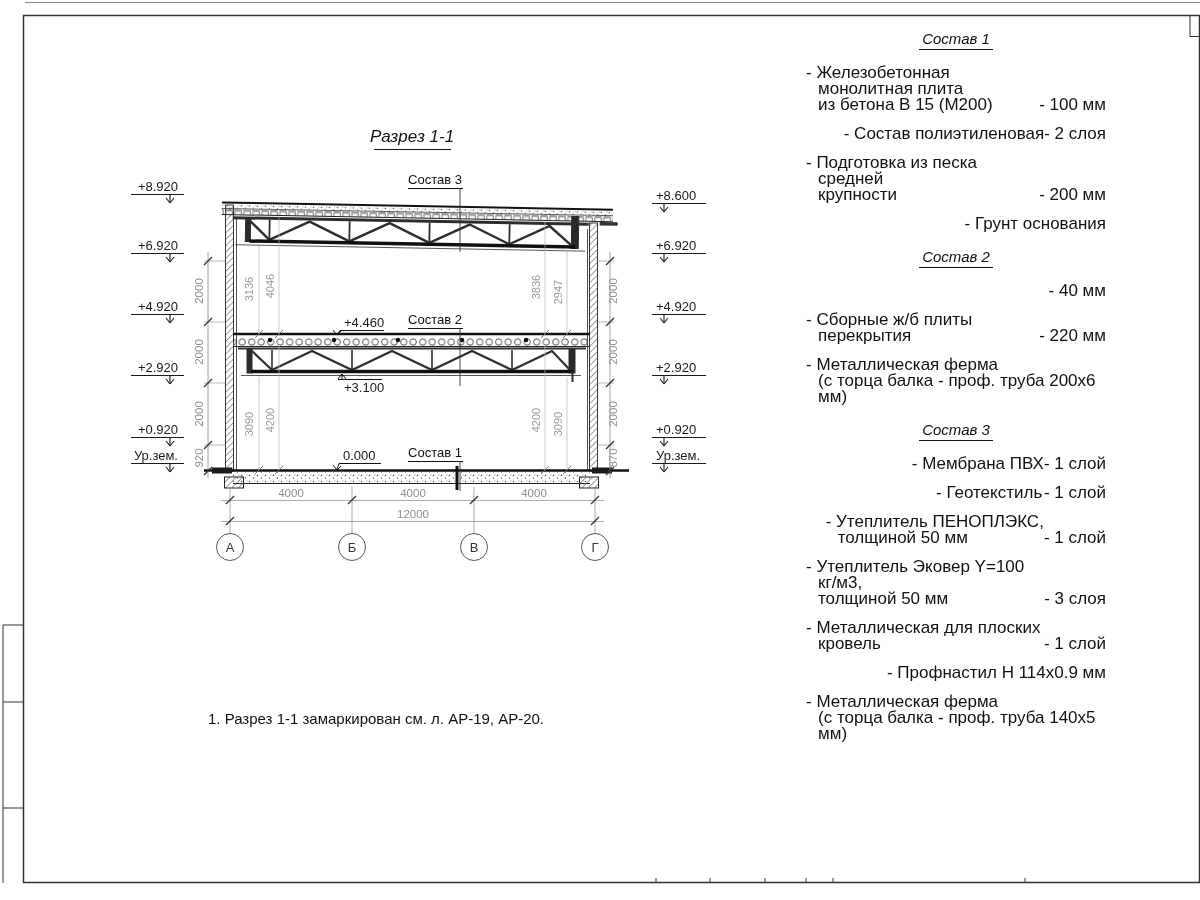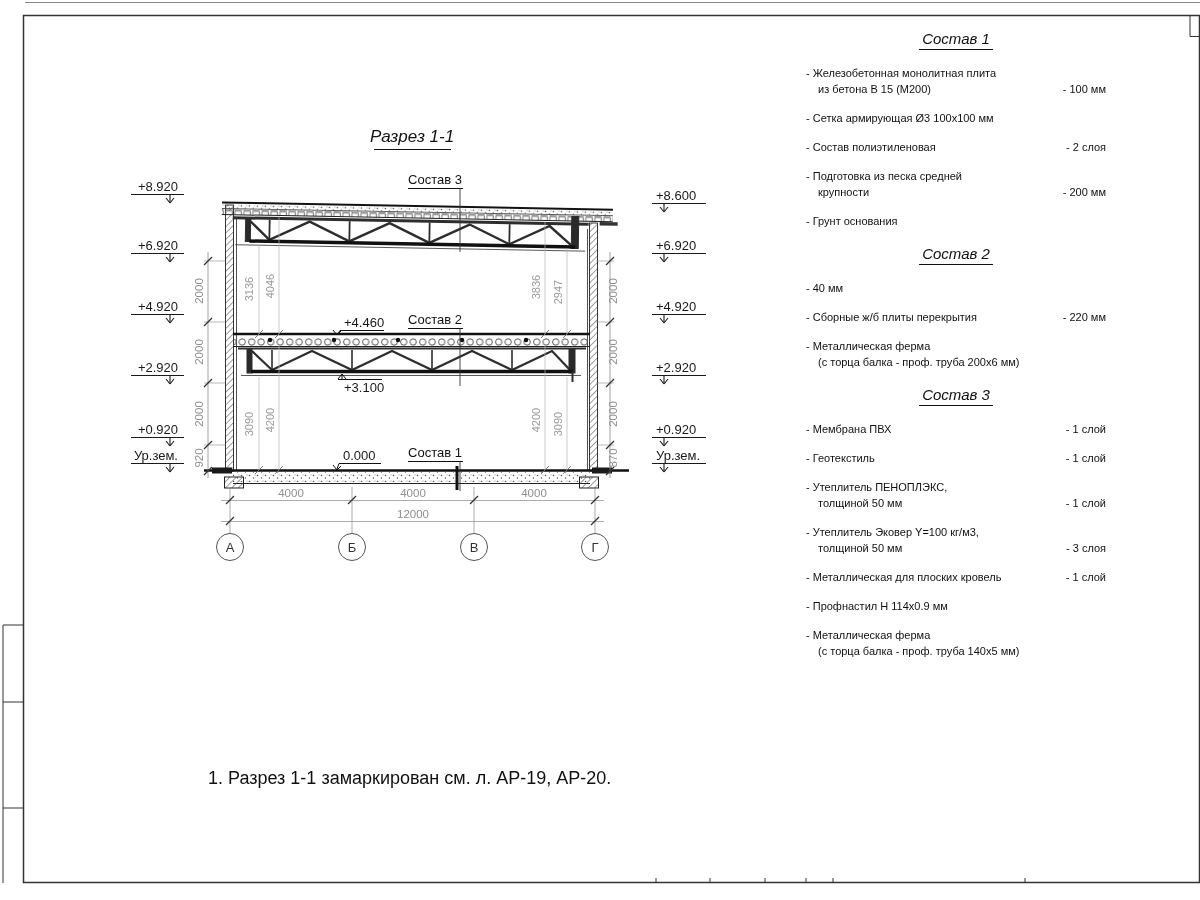--- a/index.html
+++ b/index.html
@@ -9,25 +9,25 @@
   .dimtxt{fill:#8f8f8f;font-size:11.5px}
   .dimtxt2{fill:#9a9a9a;font-size:11px}
   .lvltxt{fill:#1a1a1a;font-size:13px}
   .lbltxt{fill:#111;font-size:13px}
   .gridtxt{fill:#333;font-size:13px}
   .titletxt{fill:#111;font-size:17px;font-style:italic}
   .specs{position:absolute;left:806px;top:30px;width:300px}
   .spec-title{text-align:center;font-style:italic;font-size:15px;margin:16px 0 18px 0}
   .spec-title:first-child{margin-top:0}
   .spec-title span{border-bottom:1px solid #111;padding:0 3px 2px 3px}
-  .spec-item{display:flex;justify-content:space-between;align-items:flex-end;
-             margin-bottom:13px;font-size:11px;line-height:16px}
+  .spec-item{display:flex;justify-content:flex-end;align-items:flex-end;
+             margin-bottom:13px;font-size:17px;line-height:16px}
   .spec-name{white-space:pre-line;padding-left:12px;text-indent:-12px}
   .spec-value{white-space:nowrap;margin-left:0}
-  .note{position:absolute;left:208px;top:768px;font-size:18px}
+  .note{position:absolute;left:208px;top:710px;font-size:15px}
 </style>
 </head>
 <body>
 
 <svg width="1200" height="900" viewBox="0 0 1200 900" style="position:absolute;left:0;top:0">
   <defs>
     <pattern id="hat" width="4.5" height="4.5" patternUnits="userSpaceOnUse" patternTransform="rotate(45)">
       <line x1="0" y1="0" x2="0" y2="4.5" stroke="#3f3f3f" stroke-width="1"></line>
     </pattern>
     <pattern id="stip" width="8" height="6" patternUnits="userSpaceOnUse">
@@ -368,24 +368,20 @@
 </svg>
 
 <div class="specs">
   <div class="spec-title"><span>Состав 1</span></div>
   <div class="spec-item">
       <span class="spec-name">- Железобетонная монолитная плита
 из бетона В 15 (М200)</span>
       <span class="spec-value">- 100 мм</span>
     </div>
   <div class="spec-item">
-      <span class="spec-name">- Сетка армирующая Ø3 100х100 мм</span>
-      <span class="spec-value"></span>
-    </div>
-  <div class="spec-item">
       <span class="spec-name">- Состав полиэтиленовая</span>
       <span class="spec-value">- 2 слоя</span>
     </div>
   <div class="spec-item">
       <span class="spec-name">- Подготовка из песка средней
 крупности</span>
       <span class="spec-value">- 200 мм</span>
     </div>
   <div class="spec-item">
       <span class="spec-name">- Грунт основания</span>

